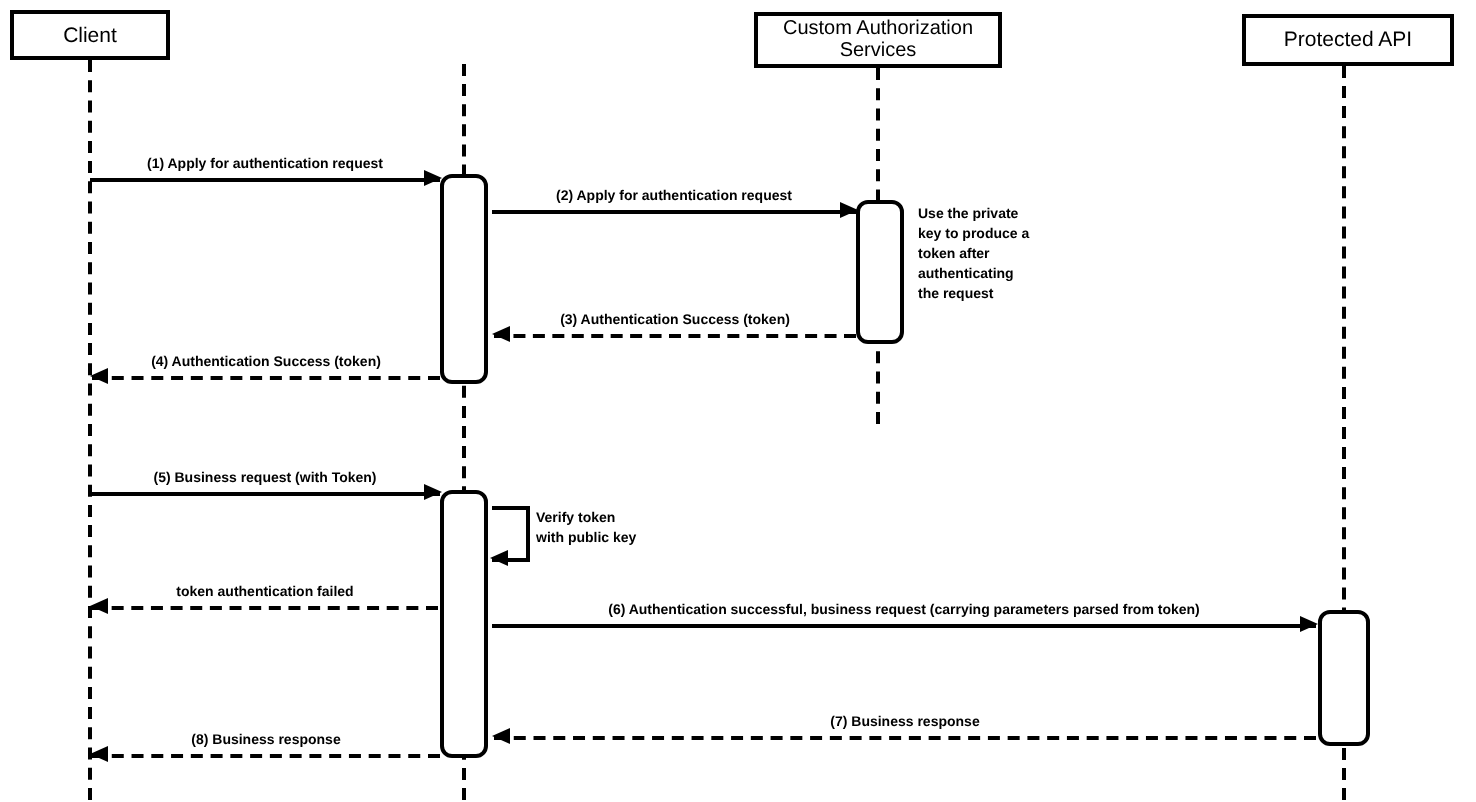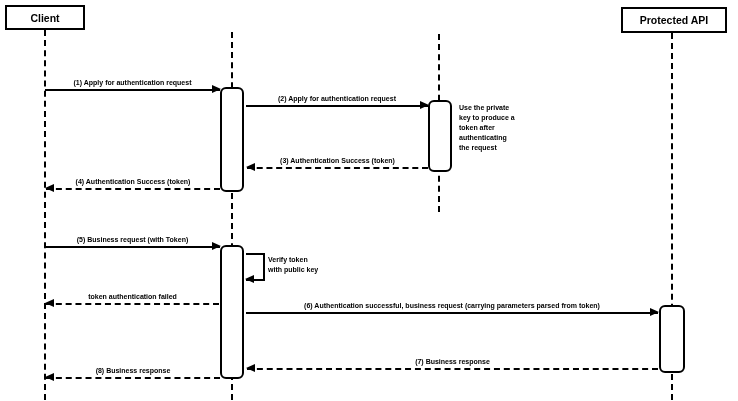--- a/index.html
+++ b/index.html
@@ -6,21 +6,21 @@
   body { font-family: "Liberation Sans", sans-serif; color: #000000; }
   #canvas {
     position: relative; width: 738px; height: 401px; background: #ffffff;
     overflow: hidden;
   }
   
   .head {
     position: absolute; box-sizing: border-box;
     background: #ffffff; border: 2px solid #000000;
     display: flex; align-items: center; justify-content: center;
-    text-align: center; font-weight: bold; font-size: 10.5px; line-height: 12px;
+    text-align: center; font-weight: normal; font-size: 10.5px; line-height: 12px;
     z-index: 4;
   }
   
   .lifeline {
     position: absolute; width: 0;
     border-left: 2px dashed #000000; z-index: 1;
   }
   
   .activation {
     position: absolute; box-sizing: border-box;
@@ -80,20 +80,23 @@
   <div class="lifeline" style="left:671px; top:33px; height:367px;"></div>
 
   <div class="activation" style="left:220px; top:87px; width:24px; height:105px;"></div>
   <div class="activation" style="left:428px; top:100px; width:24px; height:72px;"></div>
   <div class="activation" style="left:220px; top:245px; width:24px; height:134px;"></div>
   <div class="activation" style="left:659px; top:305px; width:26px; height:68px;"></div>
 
   <div class="head" style="left:5px; top:5px; width:80px; height:25px;">
     <span>Client</span>
   </div>
+  <div class="head" style="left:377px; top:6px; width:124px; height:28px; font-size:10px; line-height:11.5px;">
+    <span>Custom Authorization Services</span>
+  </div>
   <div class="head" style="left:621px; top:7px; width:106px; height:26px;">
     <span>Protected API</span>
   </div>
 
   <div class="msg" style="left:45px; top:90px; width:175px;">
     <div class="label">(1) Apply for authentication request</div>
     <div class="line"></div>
     <span class="head-right"></span>
   </div>
 

